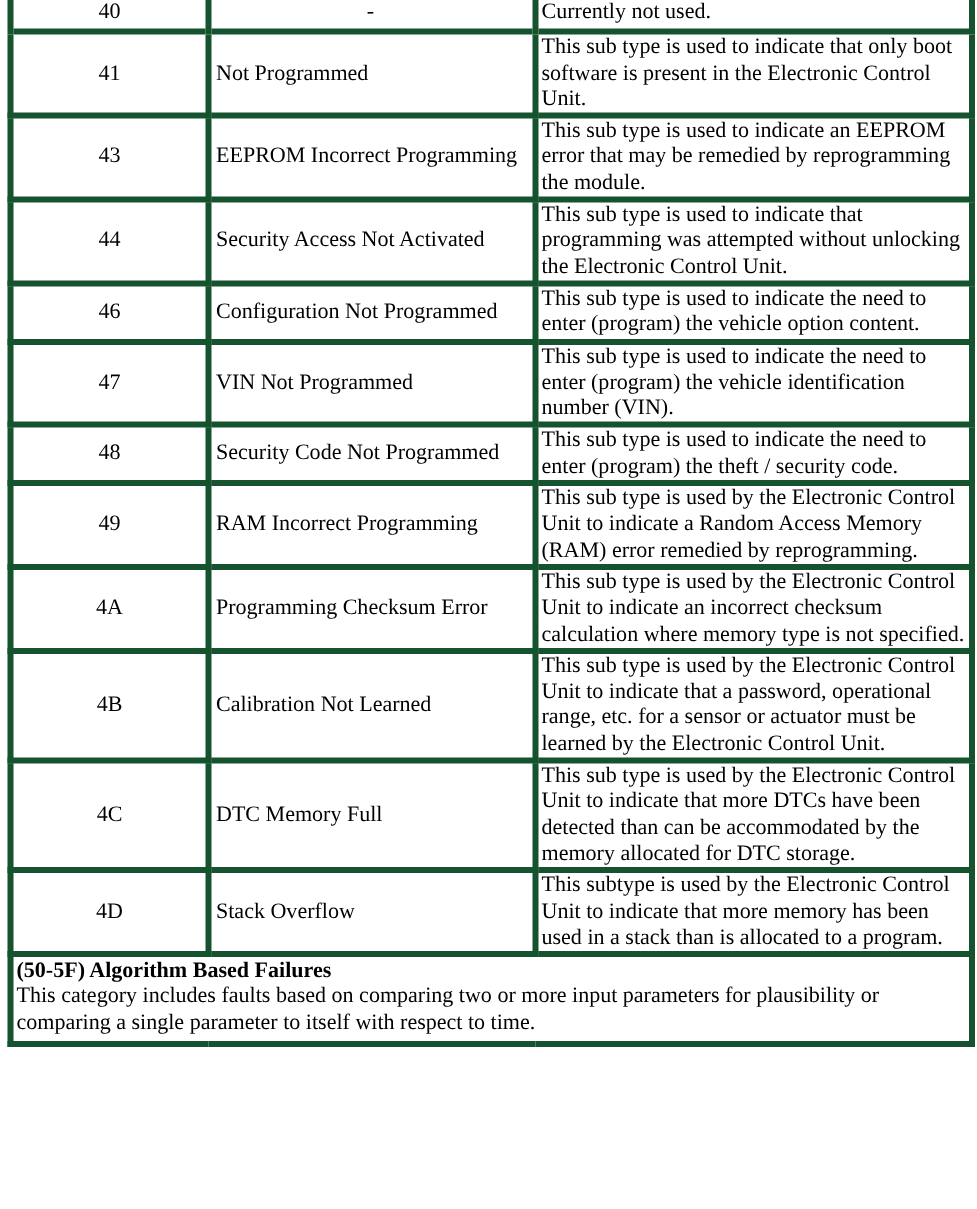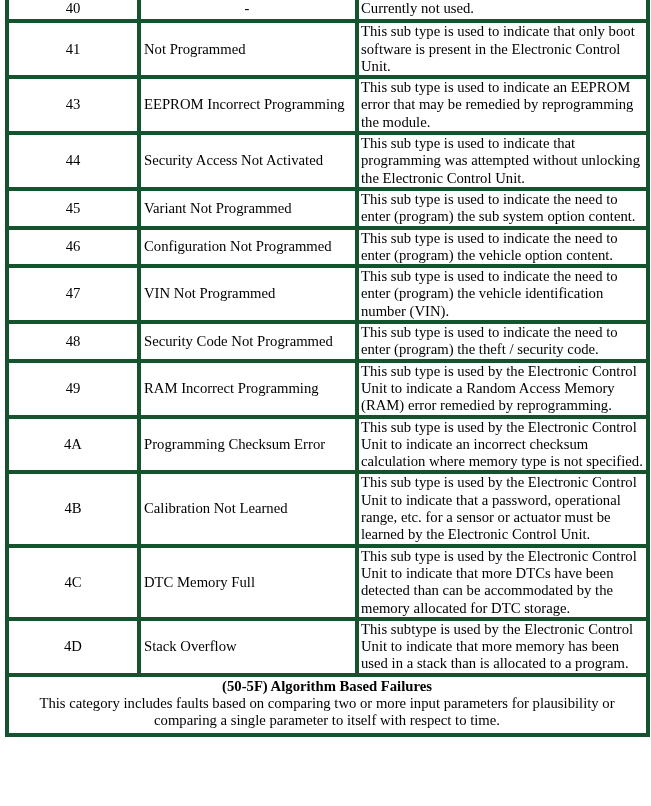--- a/index.html
+++ b/index.html
@@ -51,21 +51,20 @@
   }
   tr.first-row td {
     border-top: none;
     border-bottom: 1px solid #7d7d7d;
     padding-top: 2px;
     padding-bottom: 2px;
   }
   td.footer-cell {
     vertical-align: top;
     padding: 1px 3px 3px 2px;
-    text-align: center;
   }
   .footer-heading {
     font-weight: bold;
   }
 </style>
 </head>
 <body>
 
 <div class="table-wrap">
   <table>
@@ -87,25 +86,20 @@
         </tr>
         <tr>
           <td class="code">43</td>
           <td class="name">EEPROM Incorrect Programming</td>
           <td class="desc">This sub type is used to indicate an EEPROM error that may be remedied by reprogramming the module.</td>
         </tr>
         <tr>
           <td class="code">44</td>
           <td class="name">Security Access Not Activated</td>
           <td class="desc">This sub type is used to indicate that programming was attempted without unlocking the Electronic Control Unit.</td>
-        </tr>
-        <tr>
-          <td class="code">45</td>
-          <td class="name">Variant Not Programmed</td>
-          <td class="desc">This sub type is used to indicate the need to enter (program) the sub system option content.</td>
         </tr>
         <tr>
           <td class="code">46</td>
           <td class="name">Configuration Not Programmed</td>
           <td class="desc">This sub type is used to indicate the need to enter (program) the vehicle option content.</td>
         </tr>
         <tr>
           <td class="code">47</td>
           <td class="name">VIN Not Programmed</td>
           <td class="desc">This sub type is used to indicate the need to enter (program) the vehicle identification number (VIN).</td>

